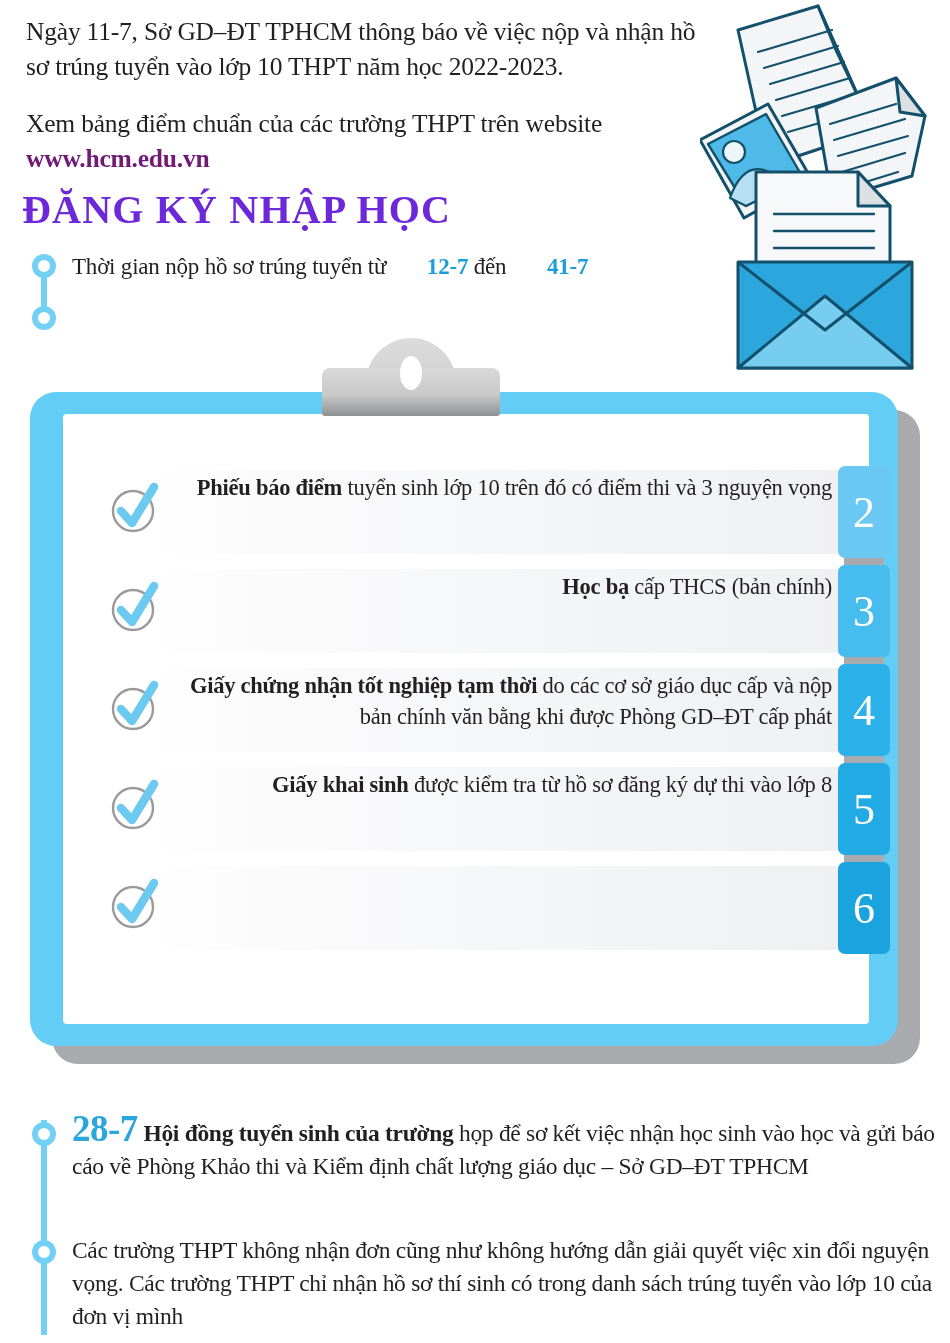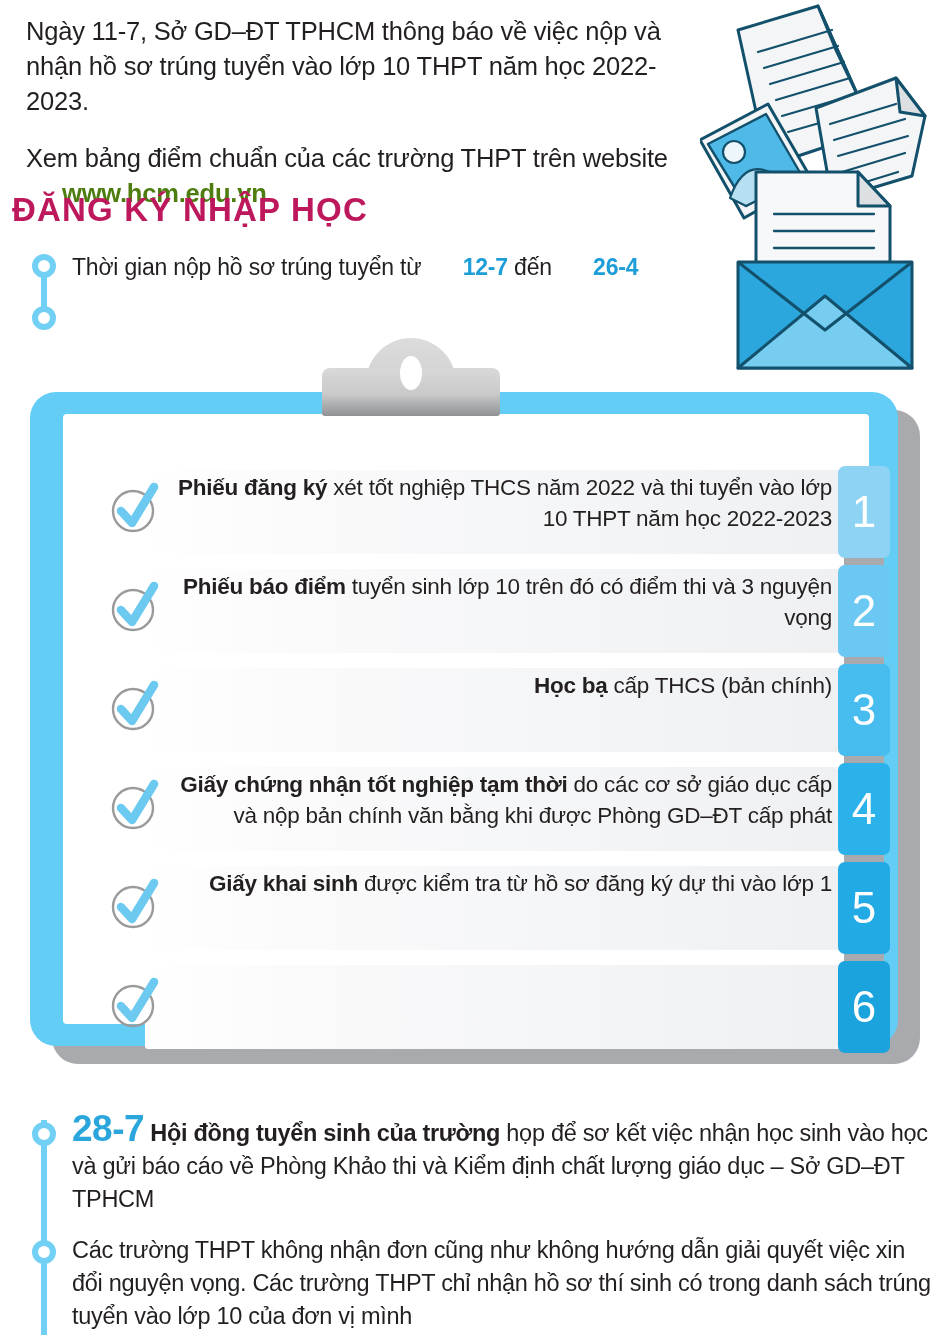--- a/index.html
+++ b/index.html
@@ -2,38 +2,38 @@
 <html><head>
 <meta charset="utf-8">
 <style>
   * { box-sizing: border-box; margin: 0; padding: 0; }
   html, body {
     width: 950px; height: 1343px;
     background: #ffffff;
     font-family: "Liberation Sans", sans-serif;
     overflow: hidden;
   }
-  .page { position: relative; width: 950px; height: 1343px; background:#fff; }
+  .page { position: relative; width: 950px; height: 1343px; background:#fff;font-family:Liberation Serif, serif; }
 
   
   .intro { position:absolute; left:26px; top:14px; width:680px; }
   .intro p {
     font-size: 25.5px;
     line-height: 35px;
     color: #231f20;
     letter-spacing: -0.2px;
   }
   .intro .p2 { margin-top: 22px; }
-  .url { color:#4d7c0f; font-weight:700; display:block; letter-spacing:-0.2px;margin-left:36px;}
+  .url { color:#701a75; font-weight:700; display:block; letter-spacing:-0.2px;}
 
   
   .title {
-    position:absolute; left:12px; top:184px;
-    font-size: 33px; font-weight: 700;
-    color:#be185d; letter-spacing: 1.2px;
+    position:absolute; left:22px; top:184px;
+    font-size: 40px; font-weight: 700;
+    color:#6d28d9; letter-spacing: 1.2px;
     line-height: 52px;
   }
 
   
   .tl-top { position:absolute; left:28px; top:252px; width:700px; }
   .tl-row { position:relative; padding-left:44px; min-height:48px; }
   .tl-row .txt { font-size:23px; line-height:30px; color:#231f20; letter-spacing:-0.2px; }
   .tl-row .txt b { color:#1d9ed9; font-weight:700;margin-left:35px; }
   .tl-line {
     position:absolute; left:13px; top:0; width:6px; background:#72d0f4;
@@ -126,21 +126,21 @@
   </div>
 
   <div class="title">ĐĂNG KÝ NHẬP HỌC</div>
 
   <div class="tl-top">
     <div class="tl-line" style="top:10px;height:62px;"></div>
 
     <div class="tl-row" style="height:52px;">
       <div class="ring" style="top:2px;"></div>
       <div class="txt">
-        <span>Thời gian nộp hồ sơ trúng tuyển từ </span><b>12-7</b><span> đến </span><b>26-4</b>
+        <span>Thời gian nộp hồ sơ trúng tuyển từ </span><b>12-7</b><span> đến </span><b>41-7</b>
       </div>
     </div>
 
     <div class="tl-row" style="height:50px;">
       <div class="ring" style="top:2px;"></div>
     </div>
   </div>
 
   <div class="illus">
     <svg width="250" height="380" viewBox="0 0 250 380" xmlns="http://www.w3.org/2000/svg">
@@ -211,32 +211,20 @@
 
   <div class="rows" id="rows">
       <div class="row">
         <div class="row-bg"></div>
         <div class="check">
           <svg width="56" height="56" viewBox="0 0 56 56">
             <circle cx="25" cy="31" r="20" fill="none" stroke="#9a9a9a" stroke-width="2.4"></circle>
             <path d="M13 31 L24 43 L46 7" fill="none" stroke="#6cc9f0" stroke-width="8.5" stroke-linecap="round" stroke-linejoin="round"></path>
           </svg>
         </div>
-        <div class="row-text"><b>Phiếu đăng ký</b><span> xét tốt nghiệp THCS năm 2022 và thi tuyển vào lớp 10 THPT năm học 2022-2023</span></div>
-        <div class="numtab" style="background: rgb(142, 211, 244);">1</div>
-        <div class="numgap" style="top: 94px;"></div>
-      </div>
-      <div class="row">
-        <div class="row-bg"></div>
-        <div class="check">
-          <svg width="56" height="56" viewBox="0 0 56 56">
-            <circle cx="25" cy="31" r="20" fill="none" stroke="#9a9a9a" stroke-width="2.4"></circle>
-            <path d="M13 31 L24 43 L46 7" fill="none" stroke="#6cc9f0" stroke-width="8.5" stroke-linecap="round" stroke-linejoin="round"></path>
-          </svg>
-        </div>
         <div class="row-text"><b>Phiếu báo điểm</b><span> tuyển sinh lớp 10 trên đó có điểm thi và 3 nguyện vọng</span></div>
         <div class="numtab" style="background: rgb(106, 200, 242);">2</div>
         <div class="numgap" style="top: 94px;"></div>
       </div>
       <div class="row">
         <div class="row-bg"></div>
         <div class="check">
           <svg width="56" height="56" viewBox="0 0 56 56">
             <circle cx="25" cy="31" r="20" fill="none" stroke="#9a9a9a" stroke-width="2.4"></circle>
             <path d="M13 31 L24 43 L46 7" fill="none" stroke="#6cc9f0" stroke-width="8.5" stroke-linecap="round" stroke-linejoin="round"></path>
@@ -259,21 +247,21 @@
         <div class="numgap" style="top: 94px;"></div>
       </div>
       <div class="row">
         <div class="row-bg"></div>
         <div class="check">
           <svg width="56" height="56" viewBox="0 0 56 56">
             <circle cx="25" cy="31" r="20" fill="none" stroke="#9a9a9a" stroke-width="2.4"></circle>
             <path d="M13 31 L24 43 L46 7" fill="none" stroke="#6cc9f0" stroke-width="8.5" stroke-linecap="round" stroke-linejoin="round"></path>
           </svg>
         </div>
-        <div class="row-text"><b>Giấy khai sinh</b><span> được kiểm tra từ hồ sơ đăng ký dự thi vào lớp 1</span></div>
+        <div class="row-text"><b>Giấy khai sinh</b><span> được kiểm tra từ hồ sơ đăng ký dự thi vào lớp 8</span></div>
         <div class="numtab" style="background: rgb(34, 170, 228);">5</div>
         <div class="numgap" style="top: 94px;"></div>
       </div>
       <div class="row">
         <div class="row-bg"></div>
         <div class="check">
           <svg width="56" height="56" viewBox="0 0 56 56">
             <circle cx="25" cy="31" r="20" fill="none" stroke="#9a9a9a" stroke-width="2.4"></circle>
             <path d="M13 31 L24 43 L46 7" fill="none" stroke="#6cc9f0" stroke-width="8.5" stroke-linecap="round" stroke-linejoin="round"></path>
           </svg>

